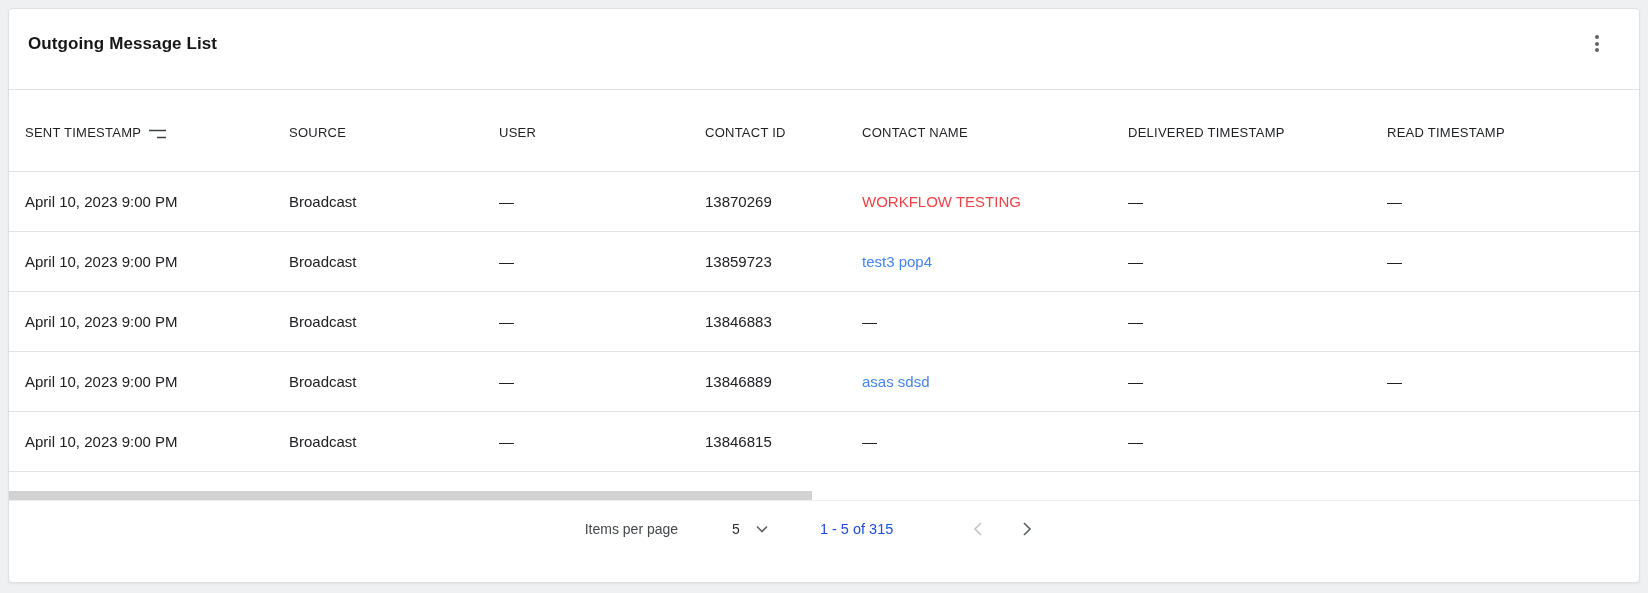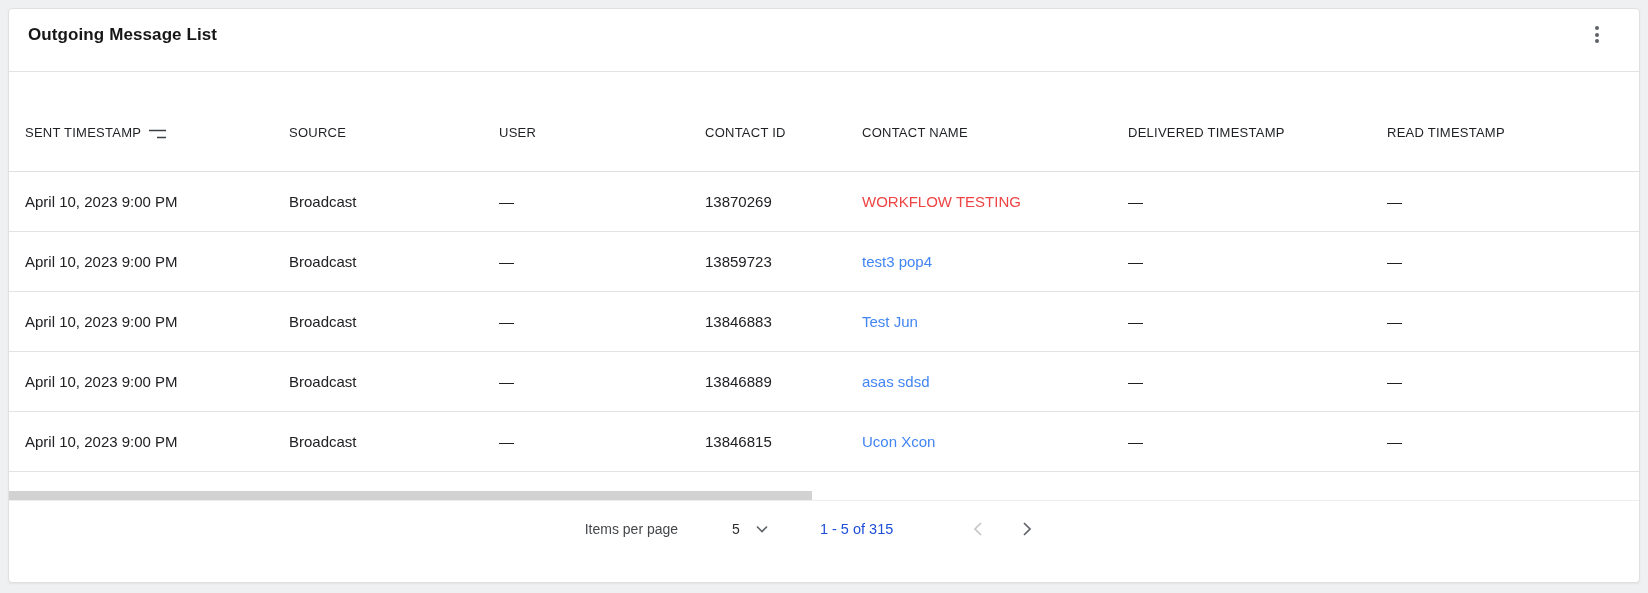--- a/index.html
+++ b/index.html
@@ -13,21 +13,21 @@
     position:absolute; left:8px; top:8px;
     width:1632px; height:575px;
     background:#ffffff;
     border:1px solid #e0e0e0;
     border-radius:4px;
     box-shadow:0 1px 2px rgba(0,0,0,0.06);
     overflow:hidden;
   }
   
   .card-header {
-    position:absolute; left:0; right:0; top:0; height:63px;
+    position:absolute; left:0; right:0; top:0; height:81px;
     border-bottom:1px solid #e3e3e3;
     display:flex; align-items:center; justify-content:space-between;
     padding:0 28px 11px 19px;
     text-align:center;
   }
   .card-title { font-size:17px; font-weight:700; color:#171717; letter-spacing:.1px; }
   .kebab-btn {
     width:28px; height:28px; border:none; background:transparent; cursor:pointer;
     display:flex; flex-direction:column; align-items:center; justify-content:center; gap:2.5px;
   }
@@ -127,41 +127,39 @@
       <div class="td"><a class="link" style="color: rgb(66, 133, 244);">test3 pop4</a></div>
       <div class="td">—</div>
       <div class="td">—</div>
     </div>
 
     <div class="tr grid-row">
       <div class="td">April 10, 2023 9:00 PM</div>
       <div class="td">Broadcast</div>
       <div class="td">—</div>
       <div class="td">13846883</div>
-      <div class="td"><a class="link" style="color: rgb(66, 133, 244);">Test Jun</a></div>
       <div class="td">—</div>
       <div class="td">—</div>
     </div>
 
     <div class="tr grid-row">
       <div class="td">April 10, 2023 9:00 PM</div>
       <div class="td">Broadcast</div>
       <div class="td">—</div>
       <div class="td">13846889</div>
       <div class="td"><a class="link" style="color: rgb(66, 133, 244); margin-top: 16px;">asas sdsd</a></div>
       <div class="td">—</div>
       <div class="td">—</div>
     </div>
 
     <div class="tr grid-row">
       <div class="td">April 10, 2023 9:00 PM</div>
       <div class="td">Broadcast</div>
       <div class="td">—</div>
       <div class="td">13846815</div>
-      <div class="td"><a class="link" style="color: rgb(66, 133, 244);">Ucon Xcon</a></div>
       <div class="td">—</div>
       <div class="td">—</div>
     </div>
 
   </div>
 
   <div class="hscrollbar">
     <div class="thumb" style="background: rgb(210, 210, 210);"></div>
   </div>
 

